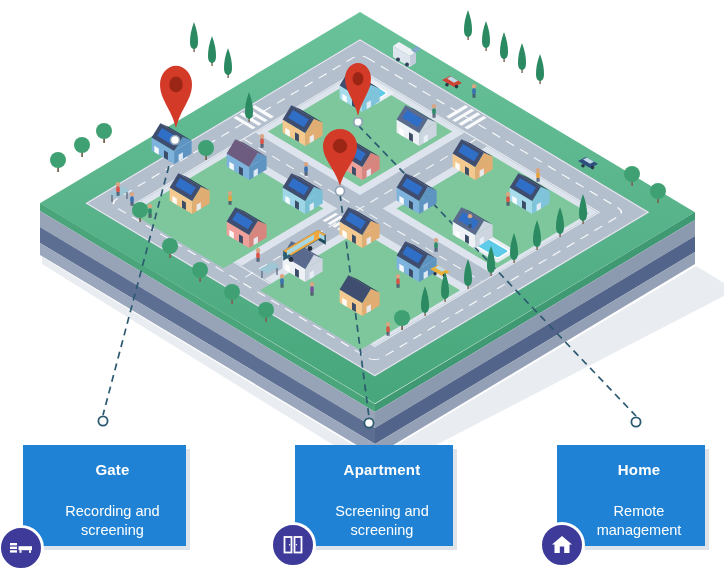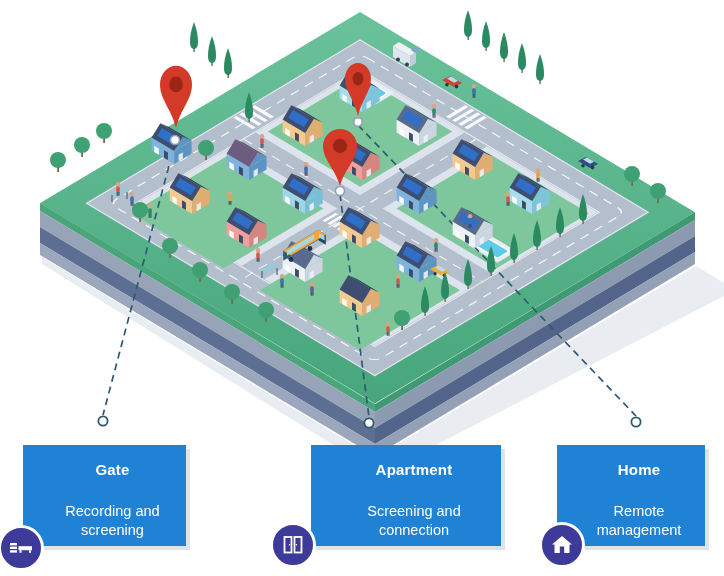--- a/index.html
+++ b/index.html
@@ -11,21 +11,21 @@
   *{margin:0;padding:0;box-sizing:border-box;}
   body{background:#fff;font-family:"Liberation Sans",sans-serif;}
   .stage{position:relative;width:724px;height:576px;background:#fff;overflow:hidden;}
   .scene{position:absolute;left:0;top:0;}
   .card{
     position:absolute;top:445px;height:101px;
     background:var(--card-blue);color:#fff;text-align:center;
     box-shadow:4px 4px 0 #dfe3ea;padding:16px 8px 0 24px;
   }
   .card-gate{left:23px;width:163px;}
-  .card-apartment{left:311px;width:190px;}
+  .card-apartment{left:295px;width:158px;}
   .card-home{left:557px;width:148px;}
   .card h3{font-size:15px;font-weight:bold;letter-spacing:.2px;}
   .card p{font-size:14.5px;line-height:1.32;margin-top:24px;}
   .badge{
     position:absolute;width:46px;height:46px;border-radius:50%;
     background:var(--badge-purple);border:3px solid #fff;
     display:flex;align-items:center;justify-content:center;
   }
   .badge svg{display:block;}
   .badge-gate{left:-2px;top:525px;}
@@ -264,21 +264,21 @@
   <use href="#pin" transform="translate(358,116) scale(0.76,0.93)"></use>
   <use href="#pin" transform="translate(340,186)"></use>
 </svg>
 
 <div class="card card-gate">
   <h3>Gate</h3>
   <p>Recording and screening</p>
 </div>
 <div class="card card-apartment">
   <h3>Apartment</h3>
-  <p>Screening and connection</p>
+  <p>Screening and screening</p>
 </div>
 <div class="card card-home">
   <h3>Home</h3>
   <p>Remote management</p>
 </div>
 
 <div class="badge badge-gate">
   <svg width="24" height="24" viewBox="0 0 24 24" fill="#ffffff">
     <rect x="1" y="7" width="7" height="2.4"></rect>
     <rect x="1" y="10.6" width="7" height="2.4"></rect>

